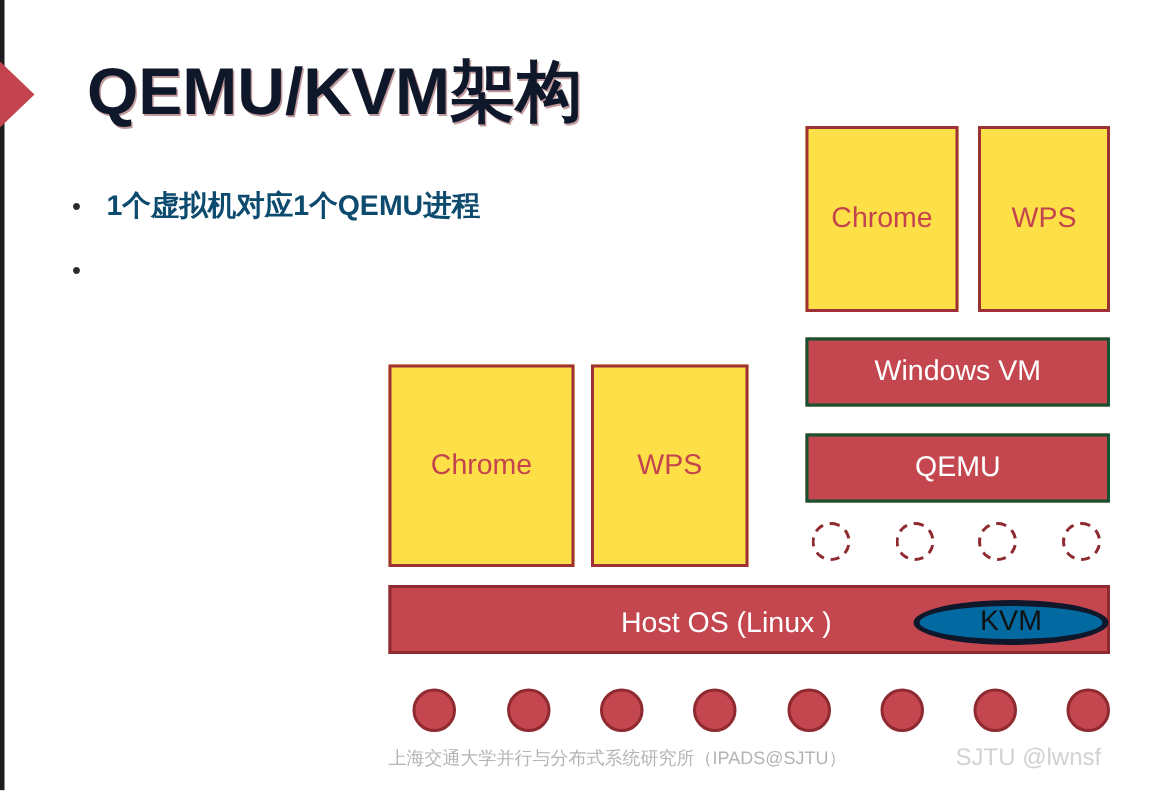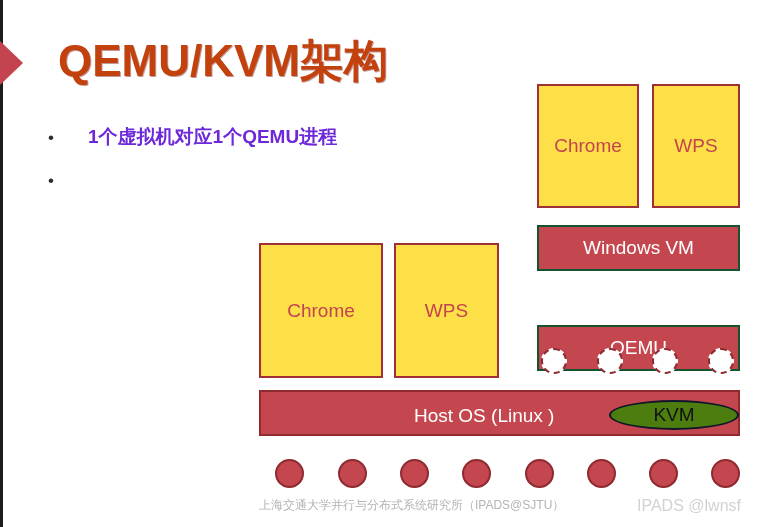--- a/index.html
+++ b/index.html
@@ -36,21 +36,21 @@
     border-top: 22px solid transparent;
     border-bottom: 22px solid transparent;
     border-left: 23px solid #c3444e;
   }
   .slide-title {
     position: absolute;
     left: 58px;
     top: 32px;
     font-size: 44px;
     font-weight: bold;
-    color: #c2410c;
+    color: #0f172a;
     letter-spacing: 0px;
     text-shadow: 1px 1px 0 rgba(120,30,35,0.45);
     white-space: nowrap;
   }
   .bullets {
     position: absolute;
     left: 48px;
     top: 124px;
     width: 460px;
   }
@@ -62,22 +62,22 @@
   .bullet-dot {
     width: 18px;
     font-size: 17px;
     color: #2b2b2b;
     line-height: 1;
     flex: 0 0 auto;
   }
   .bullet-text {
     font-size: 19px;
     font-weight: bold;
-    color: #6d28d9;
-    margin-left: 22px;
+    color: #0c4a6e;
+    margin-left: 5px;
     white-space: nowrap;
   }
 
   
   .app-box {
     position: absolute;
     background: #fde047;
     border: 2px solid #9e3036;
     box-sizing: border-box;
     display: flex;
@@ -112,22 +112,22 @@
     color: #ffffff;
     font-size: 19px;
     white-space: nowrap;
   }
   .kvm-oval {
     position: absolute;
     left: 348px;
     top: 8px;
     width: 130px;
     height: 30px;
-    background: #4d7c0f;
-    border: 2px solid #0f172a;
+    background: #0369a1;
+    border: 4px solid #0f172a;
     border-radius: 50%;
     display: flex;
     align-items: center;
     justify-content: center;
     color: #111111;
     font-size: 19px;
     box-sizing: border-box;
   }
   .vcpu-circle {
     position: absolute;
@@ -184,21 +184,21 @@
       <span class="bullet-dot">•</span>
     </div>
   </div>
 
   <div class="app-box" style="left:537px; top:84px; width:102px; height:124px;">Chrome</div>
 
   <div class="app-box" style="left:652px; top:84px; width:88px; height:124px;">WPS</div>
 
   <div class="filled-bar" style="left:537px; top:225px; width:203px; height:46px;">Windows VM</div>
 
-  <div class="filled-bar" style="left:537px; top:289px; width:203px; height:46px;margin-top:36px;">QEMU</div>
+  <div class="filled-bar" style="left:537px; top:289px; width:203px; height:46px;">QEMU</div>
 
   <div class="vcpu-circle" style="left:541px; top:348px;"></div>
   <div class="vcpu-circle" style="left:597px; top:348px;"></div>
   <div class="vcpu-circle" style="left:652px; top:348px;"></div>
   <div class="vcpu-circle" style="left:708px; top:348px;"></div>
 
   <div class="app-box" style="left:259px; top:243px; width:124px; height:135px;">Chrome</div>
 
   <div class="app-box" style="left:394px; top:243px; width:105px; height:135px;">WPS</div>
 
@@ -211,15 +211,15 @@
   <div class="dot-circle" style="left:338px; top:459px;"></div>
   <div class="dot-circle" style="left:400px; top:459px;"></div>
   <div class="dot-circle" style="left:462px; top:459px;"></div>
   <div class="dot-circle" style="left:525px; top:459px;"></div>
   <div class="dot-circle" style="left:587px; top:459px;"></div>
   <div class="dot-circle" style="left:649px; top:459px;"></div>
   <div class="dot-circle" style="left:711px; top:459px;"></div>
 
   <div class="footer-credit">上海交通大学并行与分布式系统研究所（IPADS@SJTU）</div>
 
-  <div class="watermark">IPADS @lwnsf</div>
+  <div class="watermark">SJTU @lwnsf</div>
 
 </div>
 
 </body></html>

